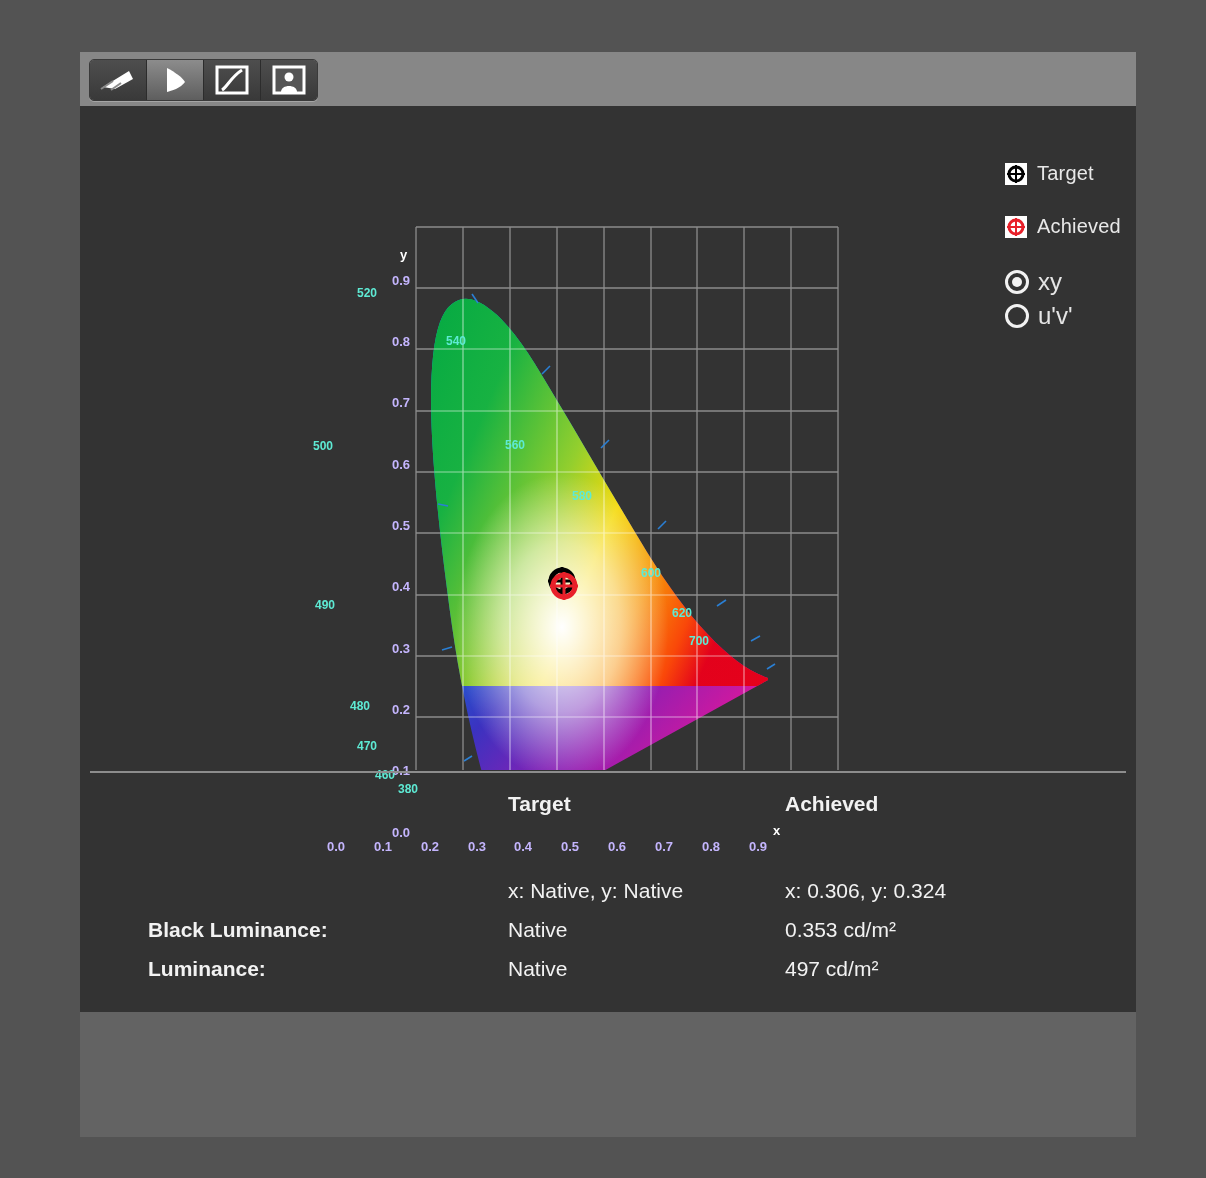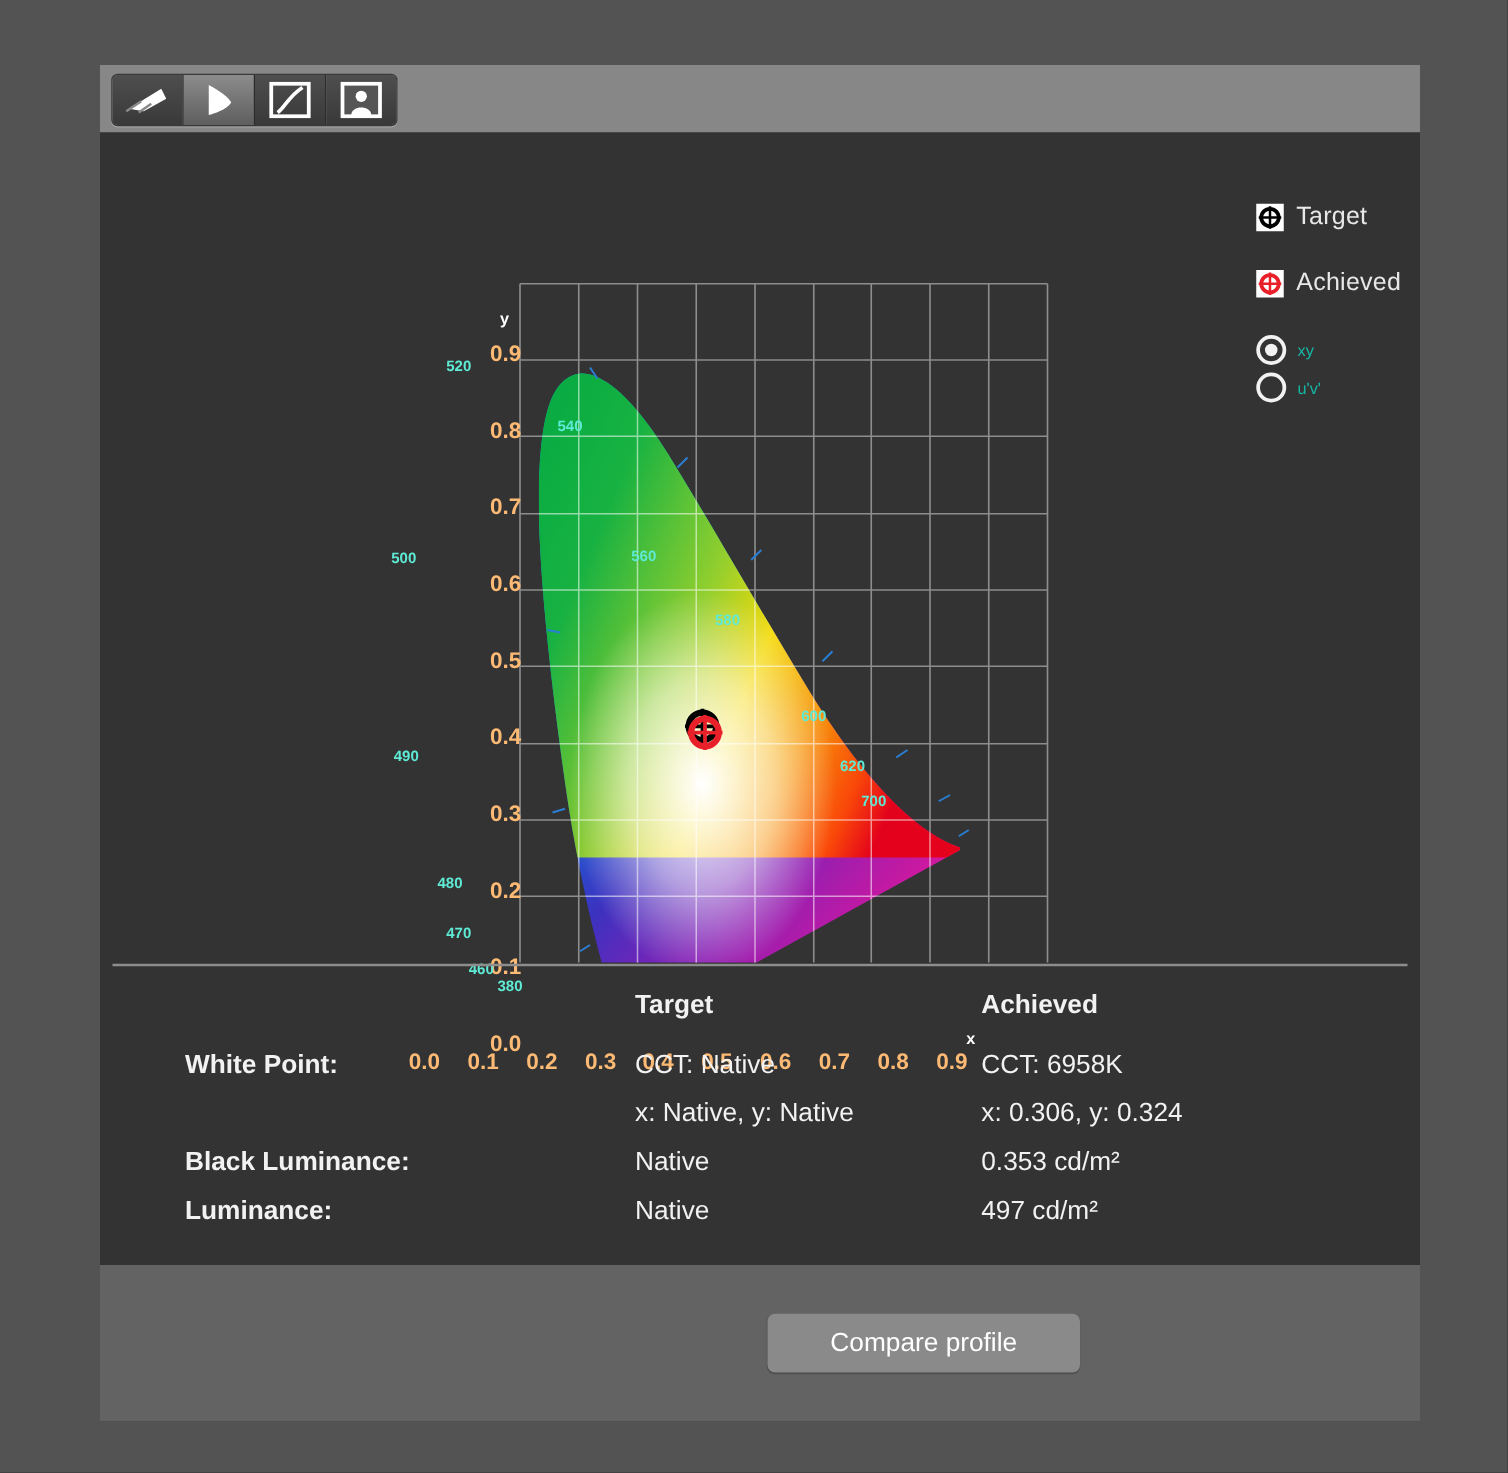--- a/index.html
+++ b/index.html
@@ -67,21 +67,21 @@
     border:3px solid #f2f2f2;background:#333333;
     margin-right:9px;flex:none;
     display:flex;align-items:center;justify-content:center;
     box-sizing:border-box;
   }
   .radio .dot{
     width:10px;height:10px;border-radius:50%;background:#f2f2f2;
     display:none;
   }
   .radio.selected .dot{display:block;}
-  .radio-label{color:#14b8a6;font-size:13px;}
+  .radio-label{color:#e5e5e5;font-size:24px;}
   
   .separator{
     position:absolute;left:10px;top:719px;width:1036px;height:2px;
     background:#8d8d8d;
   }
   
   .table{
     position:absolute;left:0;top:740px;width:1056px;height:220px;
     color:#f2f2f2;font-size:21px;
   }
@@ -101,21 +101,21 @@
     border:none;border-radius:6px;
     font-family:"Liberation Sans",sans-serif;
     font-size:21px;
     box-shadow:0 1px 1px rgba(0,0,0,.25);
     cursor:pointer;
   }
   .btn.save{left:272px;width:248px;}
   .btn.compare{left:534px;width:250px;}
   
   .axlabel{
-    position:absolute;color:#fdba74;font-size:18px;font-weight:bold;
+    position:absolute;color:#c4b5fd;font-size:13px;font-weight:bold;
   }
   .axname{
     position:absolute;color:#ffffff;font-size:13px;font-weight:bold;
   }
   .wl{
     position:absolute;color:#5eead4;font-size:12px;font-weight:bold;
   }
 </style>
 </head>
 <body>
@@ -356,25 +356,20 @@
 
   <div class="separator"></div>
 
   <div class="table">
 
     <div class="trow" style="top:0px;">
       <div class="c-target head">Target</div>
       <div class="c-ach head">Achieved</div>
     </div>
 
-    <div class="trow" style="top:48px;">
-      <div class="c-label">White Point:</div>
-      <div class="c-target">CCT: Native</div>
-      <div class="c-ach">CCT: 6958K</div>
-    </div>
 
     <div class="trow" style="top:87px;">
       <div class="c-label"></div>
       <div class="c-target">x: Native, y: Native</div>
       <div class="c-ach">x: 0.306, y: 0.324</div>
     </div>
 
     <div class="trow" style="top:126px;">
       <div class="c-label">Black Luminance:</div>
       <div class="c-target">Native</div>
@@ -383,16 +378,15 @@
 
     <div class="trow" style="top:165px;">
       <div class="c-label">Luminance:</div>
       <div class="c-target">Native</div>
       <div class="c-ach">497 cd/m²</div>
     </div>
 
   </div>
 
   <div class="footer">
-    <button class="btn compare">Compare profile</button>
   </div>
 
 </div>
 
 </body></html>

